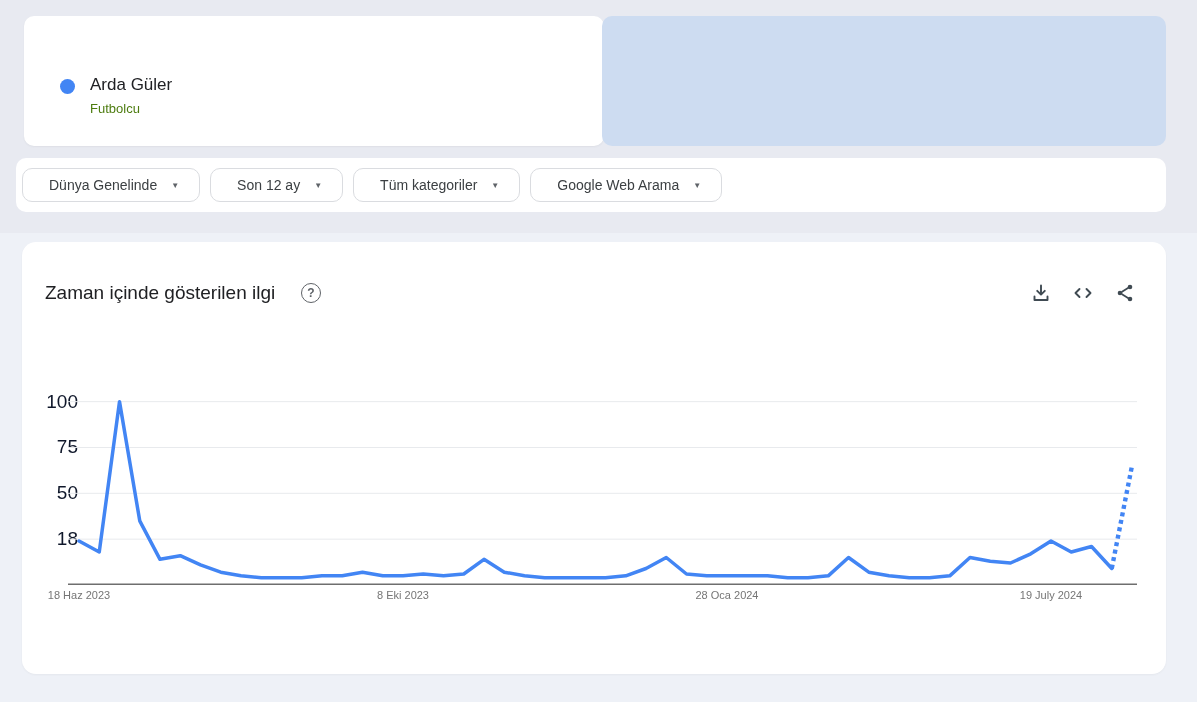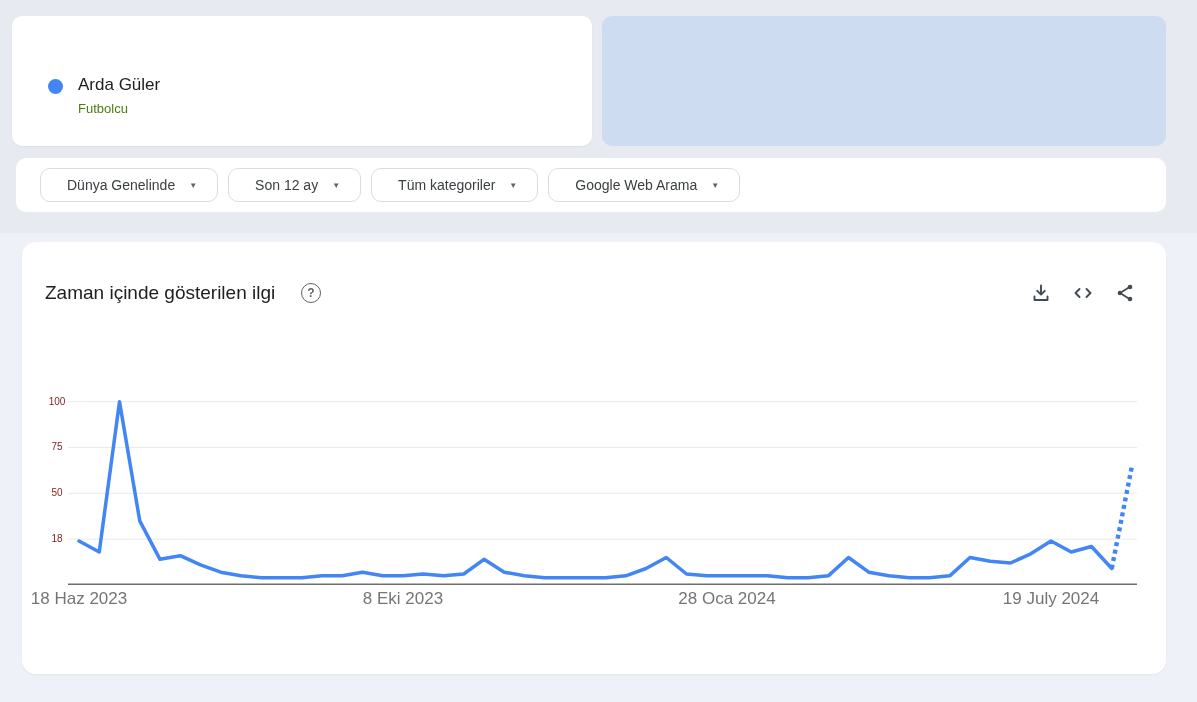--- a/index.html
+++ b/index.html
@@ -11,39 +11,39 @@
     overflow: hidden;
   }
   .top-section {
     position: absolute; left: 0; top: 0; width: 1197px; height: 233px;
     background: var(--bg-top, #e8eaf1);
   }
   .card {
     position: absolute; background: #fff; border-radius: 10px;
     box-shadow: 0 1px 2px rgba(60,64,67,.06);
   }
-  .term-card { left: 12px; top: 16px; width: 580px; height: 130px; cursor: pointer; }
+  .term-card { left: 24px; top: 16px; width: 580px; height: 130px; cursor: pointer; }
   .term-dot {
     position: absolute; left: 36px; top: 63px; width: 15px; height: 15px;
     border-radius: 50%; background: var(--accent, #4285f4);
   }
   .term-title {
     position: absolute; left: 66px; top: 59px; font-size: 17px; color: #202124;
   }
   .term-subtitle {
     position: absolute; left: 66px; top: 85px; font-size: 13px; color: #4d7c0f;
   }
   .compare-card {
     position: absolute; left: 602px; top: 16px; width: 564px; height: 130px;
     background: var(--compare-bg, #cddcf1); border-radius: 10px; cursor: pointer;
   }
   .filter-bar {
     position: absolute; left: 16px; top: 158px; width: 1150px; height: 54px;
     background: #fff; border-radius: 10px;
-    display: flex; align-items: center; gap: 10px; padding-left: 24px;
+    display: flex; align-items: center; gap: 10px; padding-left: 6px;
   }
   .pill {
     height: 34px; border: 1px solid #dadce0; border-radius: 10px; background: #fff;
     display: flex; align-items: center; padding: 0 20px 0 26px;
     font-size: 14px; color: #3c4043; cursor: pointer; white-space: nowrap;
   }
   .pill .caret { font-size: 8px; color: #5f6368; margin-left: 14px; padding-top: 1px; }
 
   .chart-card {
     position: absolute; left: 22px; top: 242px; width: 1144px; height: 432px;
@@ -58,25 +58,25 @@
     font-size: 12px; font-weight: bold; display: flex; align-items: center;
     justify-content: center; cursor: pointer;
   }
   .chart-actions {
     position: absolute; right: 30px; top: 40px; display: flex; gap: 20px;
   }
   .action-btn { width: 22px; height: 22px; cursor: pointer; }
   .action-btn svg { width: 100%; height: 100%; }
 
   .y-label {
-    position: absolute; width: 42px; text-align: center; font-size: 10px;
-    color: #7f1d1d; line-height: 16px;
+    position: absolute; width: 42px; text-align: right; font-size: 19px;
+    color: #0f172a; line-height: 16px;
   }
   .x-label {
-    position: absolute; width: 130px; text-align: center; font-size: 17px;
+    position: absolute; width: 130px; text-align: center; font-size: 11px;
     color: #757575; top: 347px;
   }
   #trend-svg { position: absolute; left: 46px; top: 151px; }
 </style>
 </head>
 <body style="--accent: #4285f4; --bg-top: #e8eaf1; --bg-bottom: #eef1f7; --compare-bg: #cddcf1;">
 
 <div class="top-section">
 
   <div class="card term-card">

